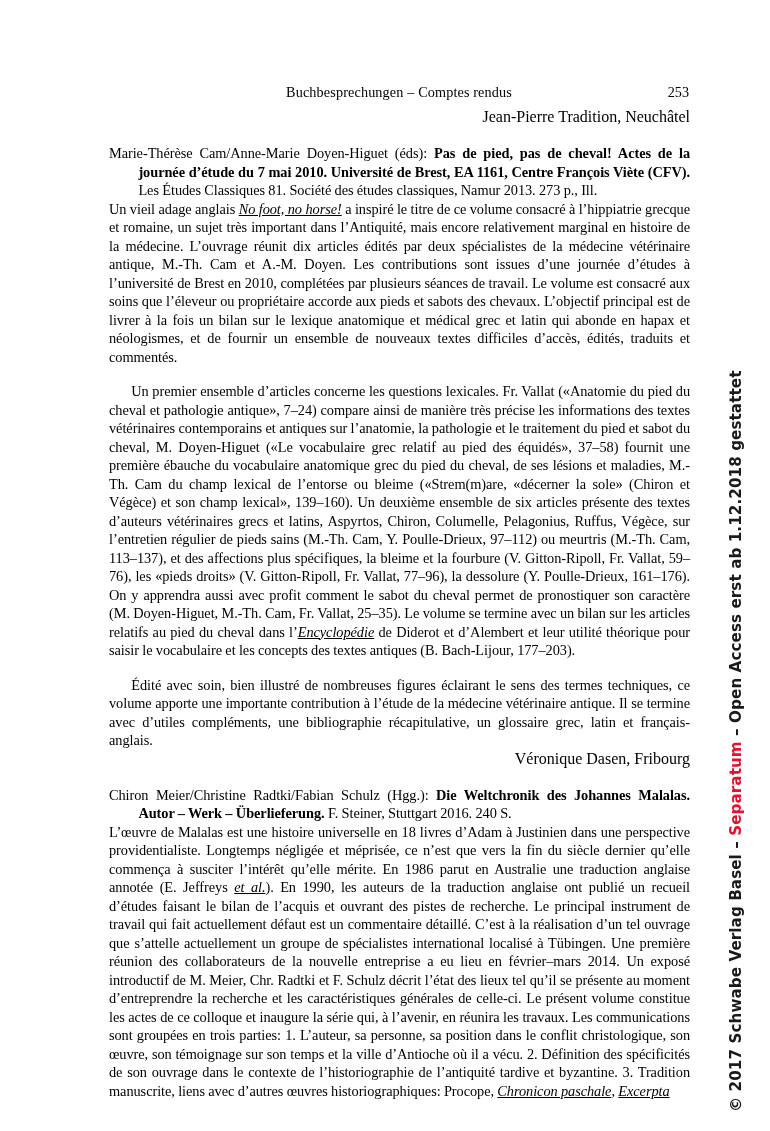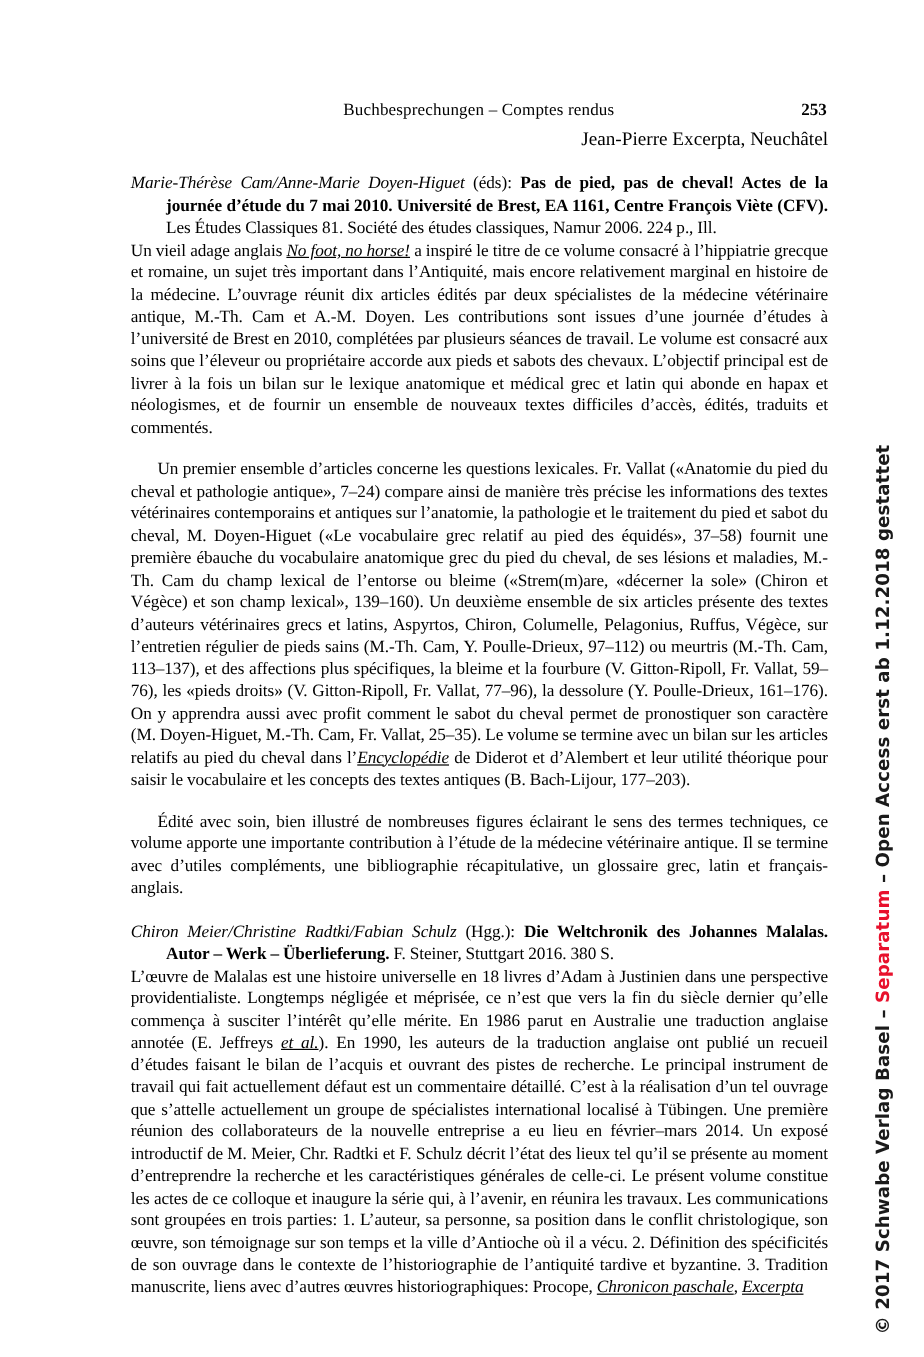--- a/index.html
+++ b/index.html
@@ -40,21 +40,20 @@
     position: absolute;
     left: 0;
     width: 580px;
     text-align: center;
     letter-spacing: 0.01em;
   }
   .running-head .rh-pageno {
     position: absolute;
     right: 0;
     text-align: left;
-    font-weight: bold;
   }
 
   
   .column {
     position: absolute;
     left: 95px;
     top: 108px;
     width: 581px;
   }
 
@@ -81,21 +80,21 @@
   .bibhead {
     margin: 0;
     font-size: 14.35px;
     line-height: 18.5px;
     text-align: justify;
     letter-spacing: -0.0045em;
     word-spacing: -0.012em;
     padding-left: 2.05em;
     text-indent: -2.05em;
   }
-  .bibhead .au { font-style: italic; }
+  .bibhead .au { }
   .bibhead .ti { font-weight: bold; font-family: Liberation Serif, serif; }
 
   .it { font-style: italic; text-decoration: underline; }
 
   .gap-before-review { height: 18px; }
 
   
   .sidenote {
     position: absolute;
     left: 707px;
@@ -120,46 +119,49 @@
 <div class="page">
 
   <div class="running-head">
     <span class="rh-title">Buchbesprechungen – Comptes rendus</span>
     <span class="rh-pageno">253</span>
   </div>
 
   <div class="column">
 
     <div class="lastline-with-byline">
-      <span class="right">Jean-Pierre Excerpta, Neuchâtel</span>
+      <span class="right">Jean-Pierre Tradition, Neuchâtel</span>
     </div>
 
     <div class="gap-before-review"></div>
 
     <p class="bibhead">
-      <span class="au">Marie-Thérèse Cam/Anne-Marie Doyen-Higuet</span><span> (éds): </span><span class="ti">Pas de pied, pas de cheval! Actes de la journée d’étude du 7 mai 2010. Université de Brest, EA 1161, Centre François Viète (CFV).</span><span> Les Études Classiques 81. Société des études classiques, Namur 2006. 224 p., Ill.</span>
+      <span class="au">Marie-Thérèse Cam/Anne-Marie Doyen-Higuet</span><span> (éds): </span><span class="ti">Pas de pied, pas de cheval! Actes de la journée d’étude du 7 mai 2010. Université de Brest, EA 1161, Centre François Viète (CFV).</span><span> Les Études Classiques 81. Société des études classiques, Namur 2013. 273 p., Ill.</span>
     </p>
 
     <p class="body noindent">
       <span>Un vieil adage anglais </span><span class="it">No foot, no horse!</span><span> a inspiré le titre de ce volume consacré à l’hippiatrie grecque et romaine, un sujet très important dans l’Antiquité, mais encore relativement marginal en histoire de la médecine. L’ouvrage réunit dix articles édités par deux spécialistes de la médecine vétérinaire antique, M.-Th. Cam et A.-M. Doyen. Les contributions sont issues d’une journée d’études à l’université de Brest en 2010, complétées par plusieurs séances de travail. Le volume est consacré aux soins que l’éleveur ou propriétaire accorde aux pieds et sabots des chevaux. L’objectif principal est de livrer à la fois un bilan sur le lexique anatomique et médical grec et latin qui abonde en hapax et néologismes, et de fournir un ensemble de nouveaux textes difficiles d’accès, édités, traduits et commentés.</span>
     </p>
 
     <p class="body indent">
       <span>Un premier ensemble d’articles concerne les questions lexicales. Fr. Vallat («Anatomie du pied du cheval et pathologie antique», 7–24) compare ainsi de manière très précise les informations des textes vétérinaires contemporains et antiques sur l’anatomie, la pathologie et le traitement du pied et sabot du cheval, M. Doyen-Higuet («Le vocabulaire grec relatif au pied des équidés», 37–58) fournit une première ébauche du vocabulaire anatomique grec du pied du cheval, de ses lésions et maladies, M.-Th. Cam du champ lexical de l’entorse ou bleime («Strem(m)are, «décerner la sole» (Chiron et Végèce) et son champ lexical», 139–160). Un deuxième ensemble de six articles présente des textes d’auteurs vétérinaires grecs et latins, Aspyrtos, Chiron, Columelle, Pelagonius, Ruffus, Végèce, sur l’entretien régulier de pieds sains (M.-Th. Cam, Y. Poulle-Drieux, 97–112) ou meurtris (M.-Th. Cam, 113–137), et des affections plus spécifiques, la bleime et la fourbure (V. Gitton-Ripoll, Fr. Vallat, 59–76), les «pieds droits» (V. Gitton-Ripoll, Fr. Vallat, 77–96), la dessolure (Y. Poulle-Drieux, 161–176). On y apprendra aussi avec profit comment le sabot du cheval permet de pronostiquer son caractère (M. Doyen-Higuet, M.-Th. Cam, Fr. Vallat, 25–35). Le volume se termine avec un bilan sur les articles relatifs au pied du cheval dans l’</span><span class="it">Encyclopédie</span><span> de Diderot et d’Alembert et leur utilité théorique pour saisir le vocabulaire et les concepts des textes antiques (B. Bach-Lijour, 177–203).</span>
     </p>
 
     <p class="body indent">
       <span>Édité avec soin, bien illustré de nombreuses figures éclairant le sens des termes techniques, ce volume apporte une importante contribution à l’étude de la médecine vétérinaire antique. Il se termine avec d’utiles compléments, une bibliographie récapitulative, un glossaire grec, latin et français-anglais.</span>
     </p>
 
+    <div class="lastline-with-byline">
+      <span class="right">Véronique Dasen, Fribourg</span>
+    </div>
 
     <div class="gap-before-review"></div>
 
     <p class="bibhead">
-      <span class="au">Chiron Meier/Christine Radtki/Fabian Schulz</span><span> (Hgg.): </span><span class="ti">Die Weltchronik des Johannes Malalas. Autor – Werk – Überlieferung.</span><span> F. Steiner, Stuttgart 2016. 380 S.</span>
+      <span class="au">Chiron Meier/Christine Radtki/Fabian Schulz</span><span> (Hgg.): </span><span class="ti">Die Weltchronik des Johannes Malalas. Autor – Werk – Überlieferung.</span><span> F. Steiner, Stuttgart 2016. 240 S.</span>
     </p>
 
     <p class="body noindent">
       <span>L’œuvre de Malalas est une histoire universelle en 18 livres d’Adam à Justinien dans une perspective providentialiste. Longtemps négligée et méprisée, ce n’est que vers la fin du siècle dernier qu’elle commença à susciter l’intérêt qu’elle mérite. En 1986 parut en Australie une traduction anglaise annotée (E. Jeffreys </span><span class="it">et al.</span><span>). En 1990, les auteurs de la traduction anglaise ont publié un recueil d’études faisant le bilan de l’acquis et ouvrant des pistes de recherche. Le principal instrument de travail qui fait actuellement défaut est un commentaire détaillé. C’est à la réalisation d’un tel ouvrage que s’attelle actuellement un groupe de spécialistes international localisé à Tübingen. Une première réunion des collaborateurs de la nouvelle entreprise a eu lieu en février–mars 2014. Un exposé introductif de M. Meier, Chr. Radtki et F. Schulz décrit l’état des lieux tel qu’il se présente au moment d’entreprendre la recherche et les caractéristiques générales de celle-ci. Le présent volume constitue les actes de ce colloque et inaugure la série qui, à l’avenir, en réunira les travaux. Les communications sont groupées en trois parties: 1. L’auteur, sa personne, sa position dans le conflit christologique, son œuvre, son témoignage sur son temps et la ville d’Antioche où il a vécu. 2. Définition des spécificités de son ouvrage dans le contexte de l’historiographie de l’antiquité tardive et byzantine. 3. Tradition manuscrite, liens avec d’autres œuvres historiographiques: Procope, </span><span class="it">Chronicon paschale</span><span>, </span><span class="it">Excerpta</span>
     </p>
 
   </div>
 
   <div class="sidenote">
     <span>© 2017 Schwabe Verlag Basel – </span><span class="sep" style="color: rgb(232, 17, 45);">Separatum</span><span> – Open Access erst ab 1.12.2018 gestattet</span>

